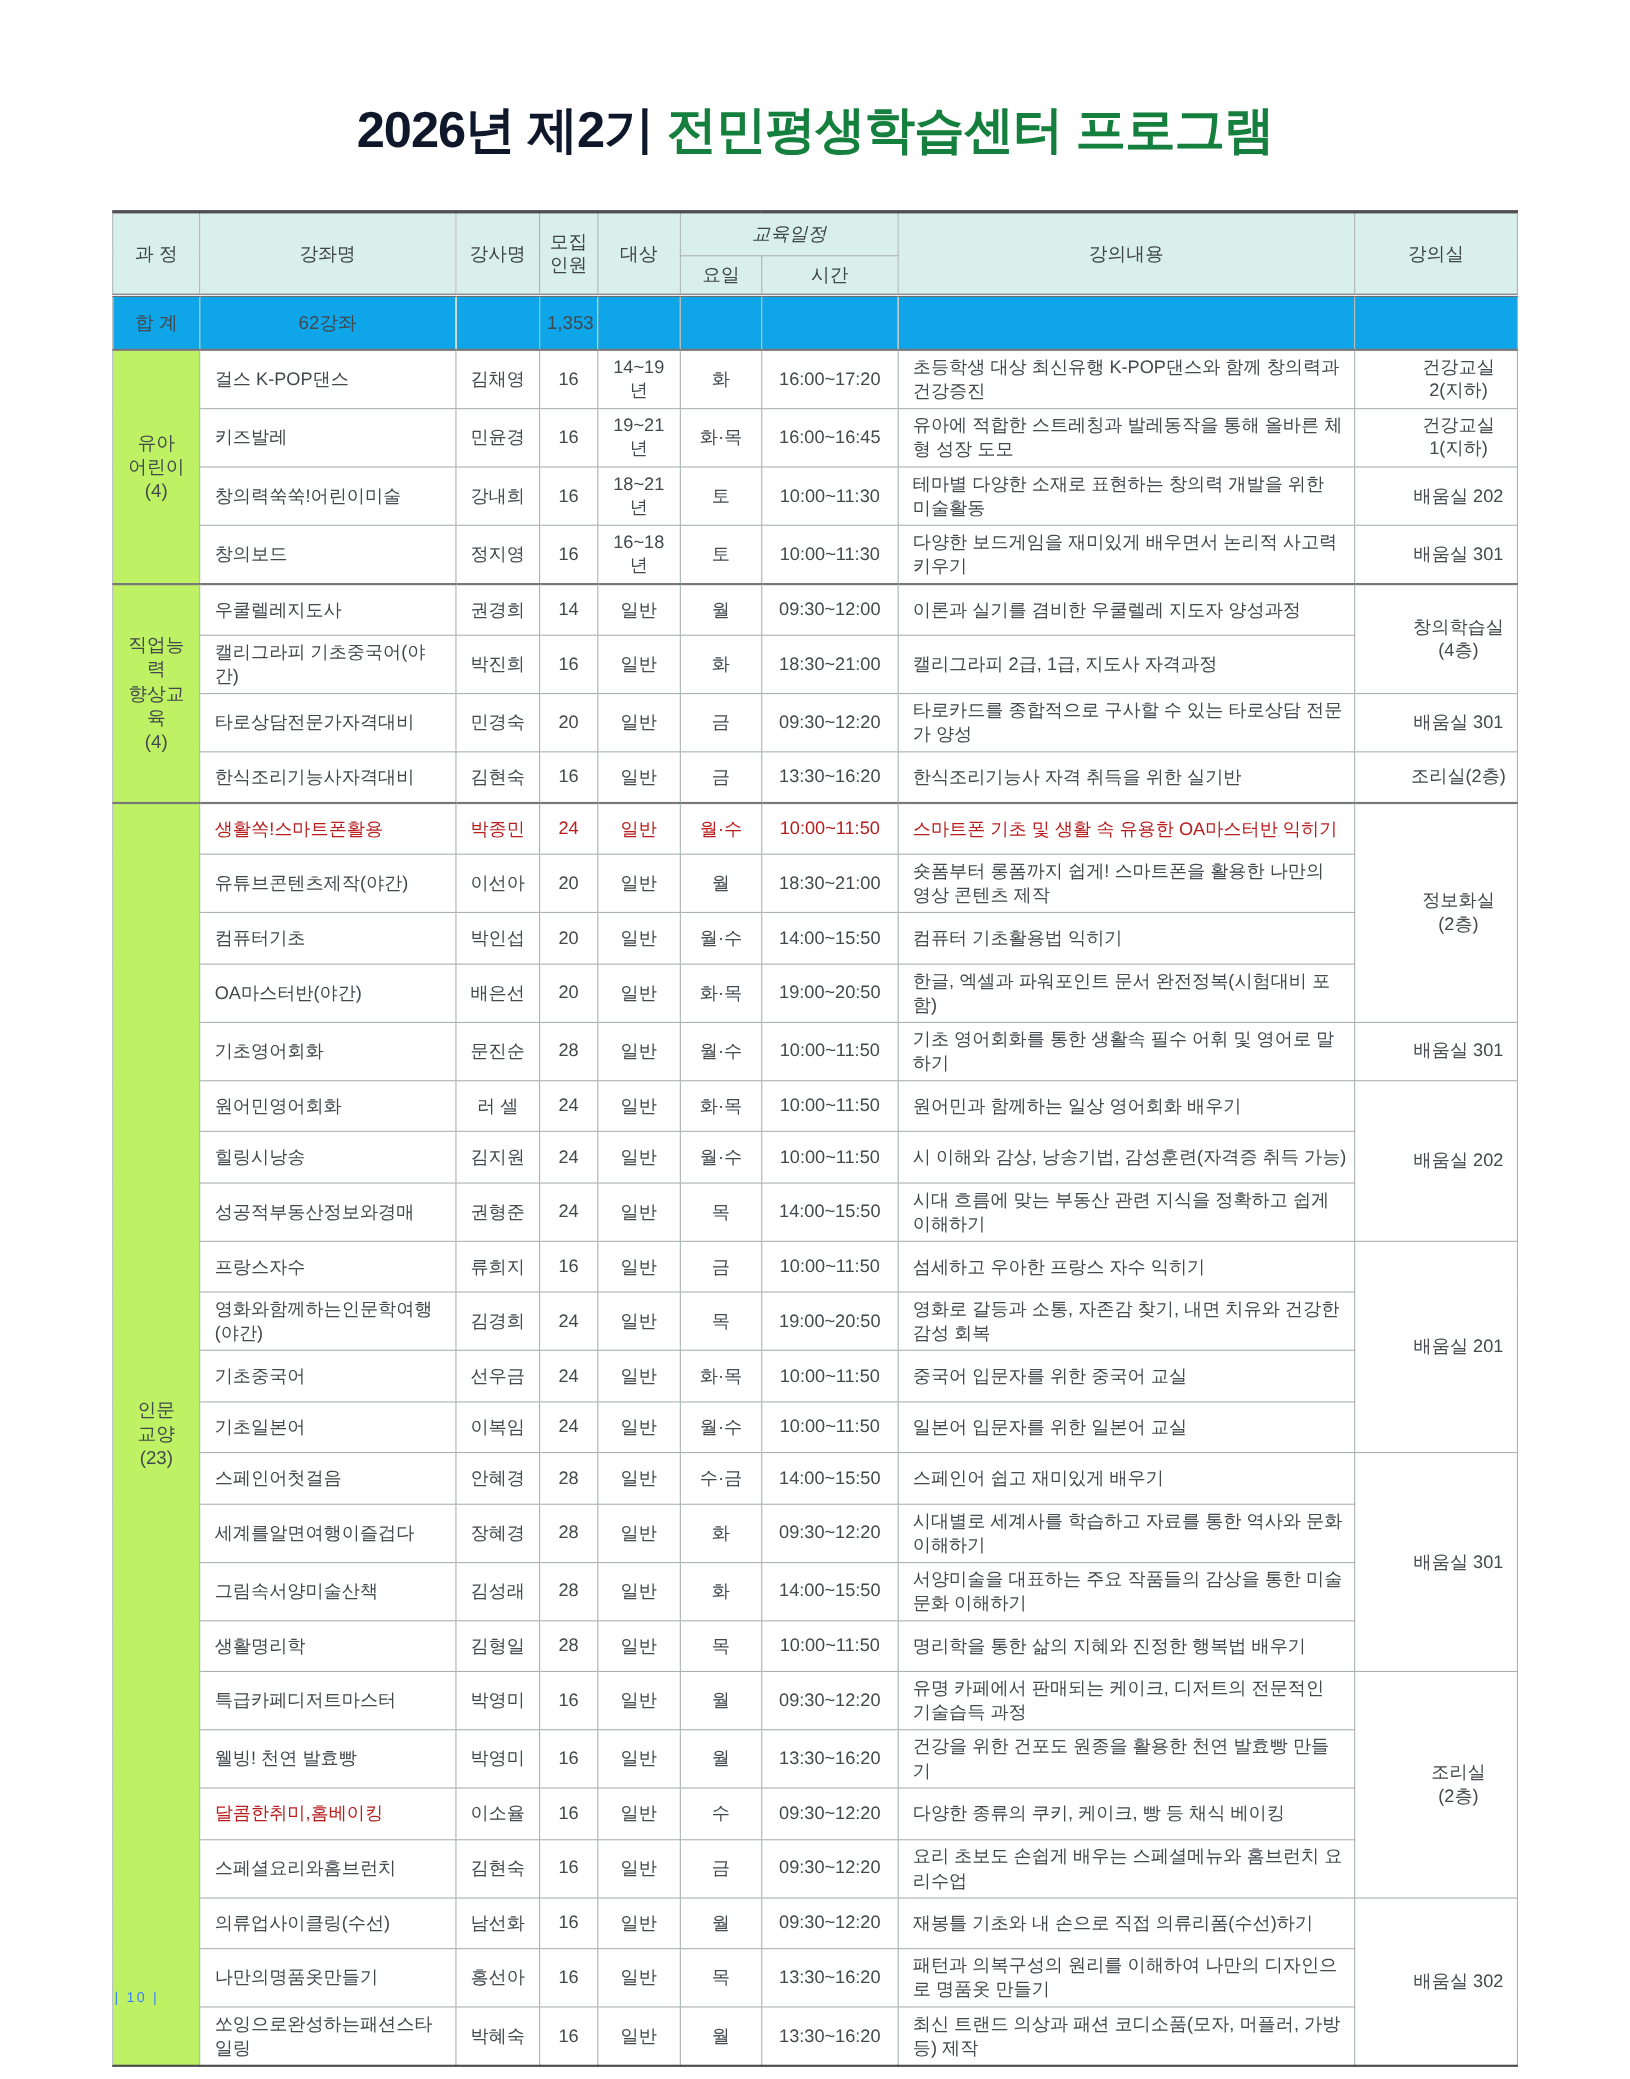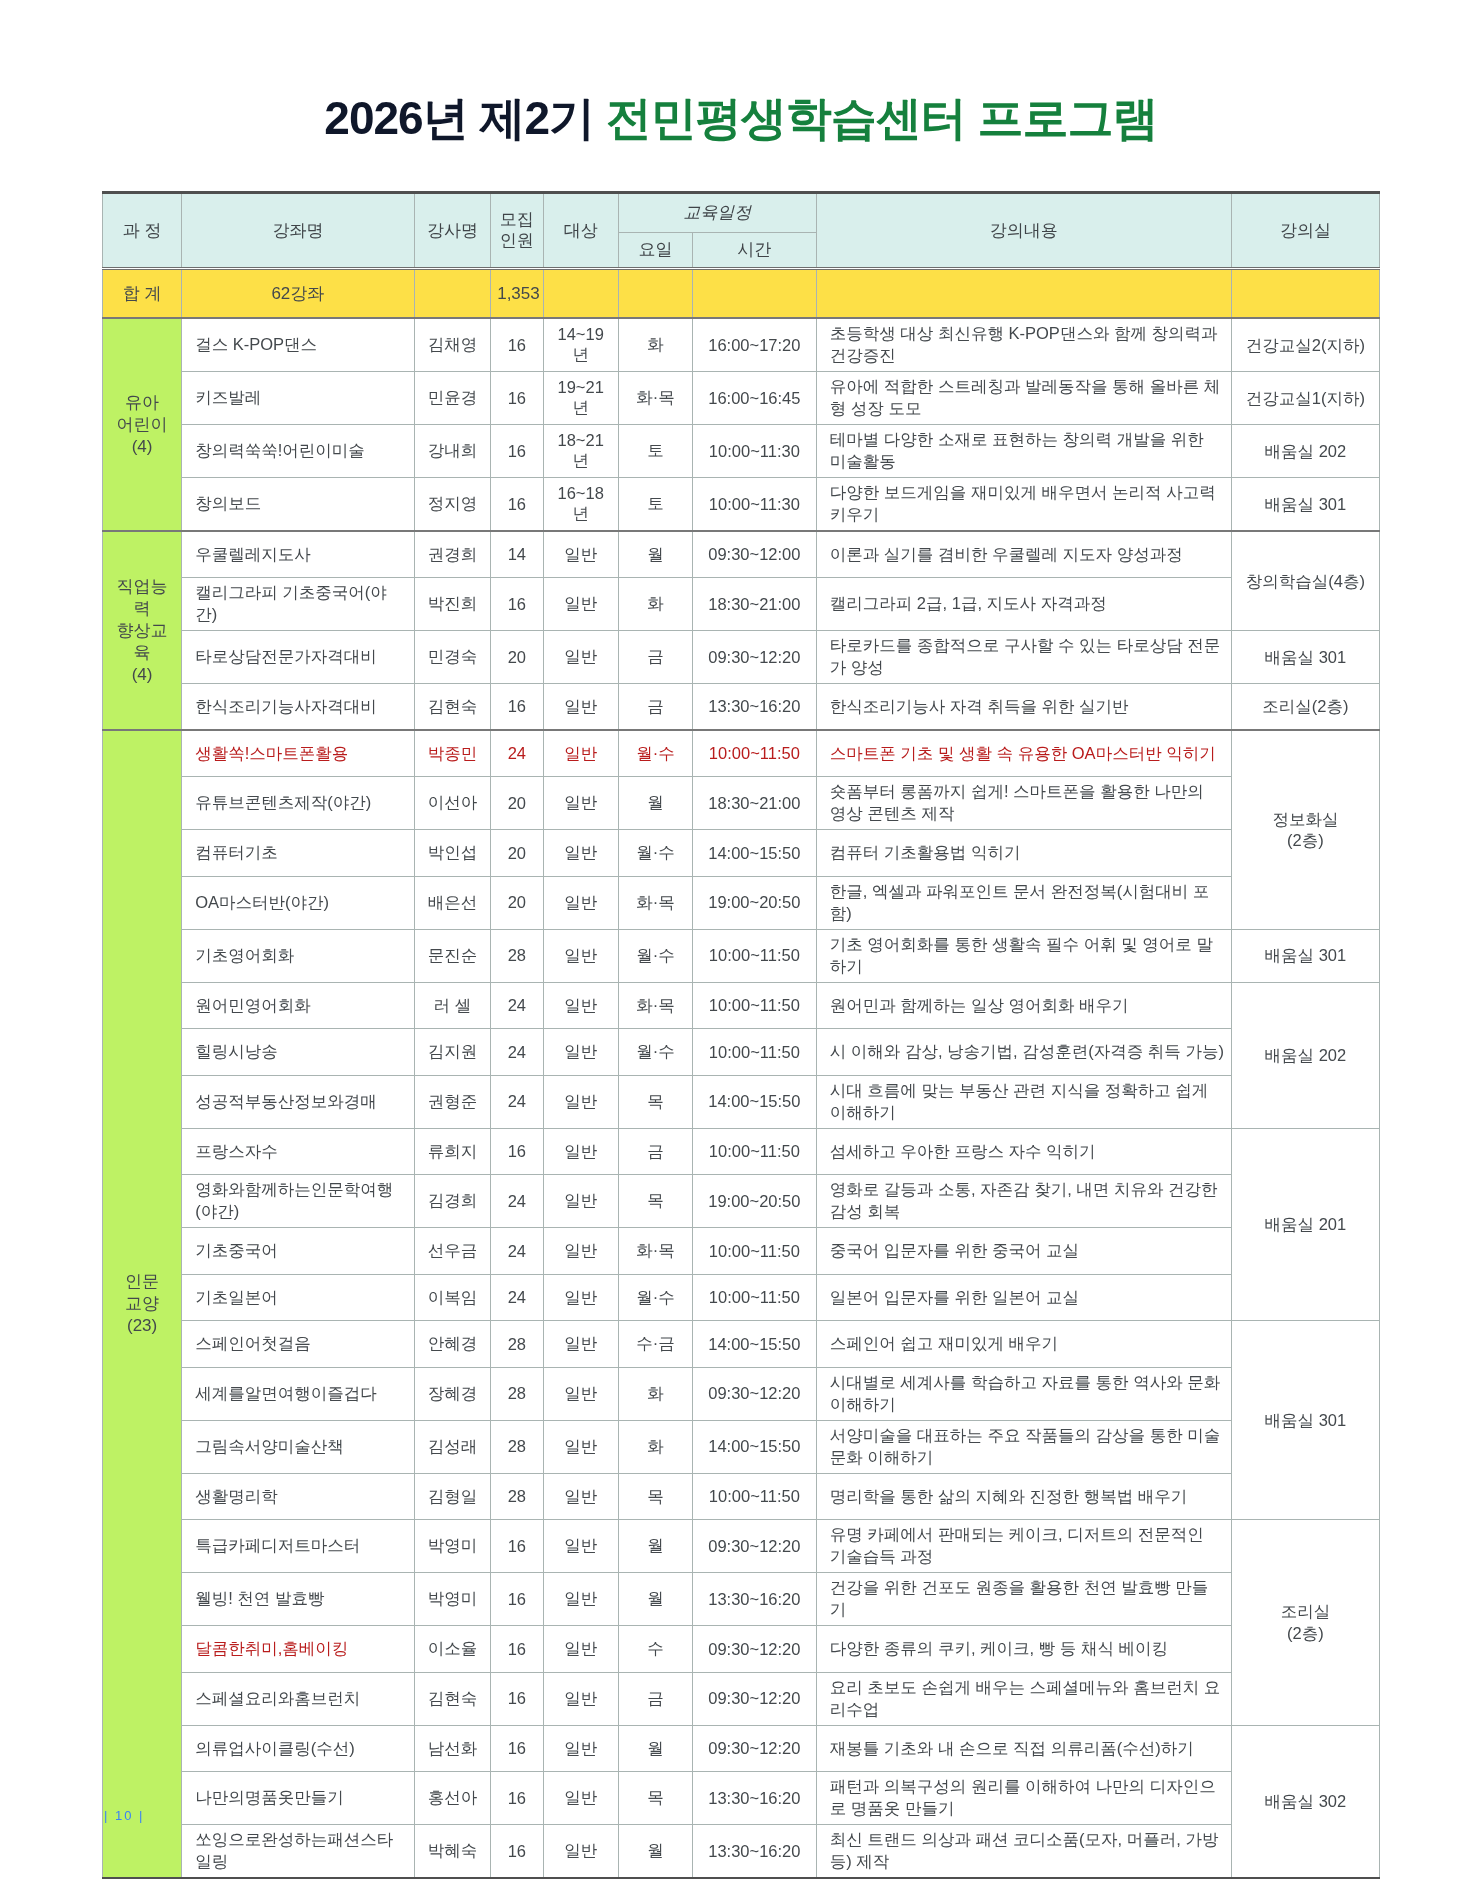--- a/index.html
+++ b/index.html
@@ -32,27 +32,27 @@
   }
   thead th{
     background:#d9efec;
     border-bottom:3px double #6e6e6e;
     font-size:17px;color:#3f4448;
   }
   thead th.th-schedule{border-bottom:1px solid #a9b4b2;font-style:italic;}
   thead tr:first-child{height:40px;}
   thead tr:last-child{height:36px;}
   .pre{white-space:pre-line;line-height:1.25;}
-  tr.total-row{height:50px;background:#fde047;}
+  tr.total-row{height:50px;background:#0ea5e9;}
   tr.total-row td{border-bottom:2px solid #787878;font-size:17px;}
   tbody tr.data-row{height:46.5px;background:#ffffff;}
   tbody tr.group-first td{border-top:2px solid #787878;}
   td.group-cell{background:#bef264;white-space:pre-line;line-height:1.3;font-size:17px;}
   td.course-cell,td.content-cell{text-align:left;padding-left:13px;}
-  td.room-cell{white-space:pre-line;line-height:1.3;}
+  td.room-cell{white-space:pre-line;line-height:1.3;padding-left:47px;}
   td.hl{color:#b91c1c;}
   .page-num{
     position:absolute;left:104px;top:1808px;
     font-size:13px;color:#3b82f6;letter-spacing:2px;
   }
 </style>
 </head>
 <body>
 
 <div class="page">

